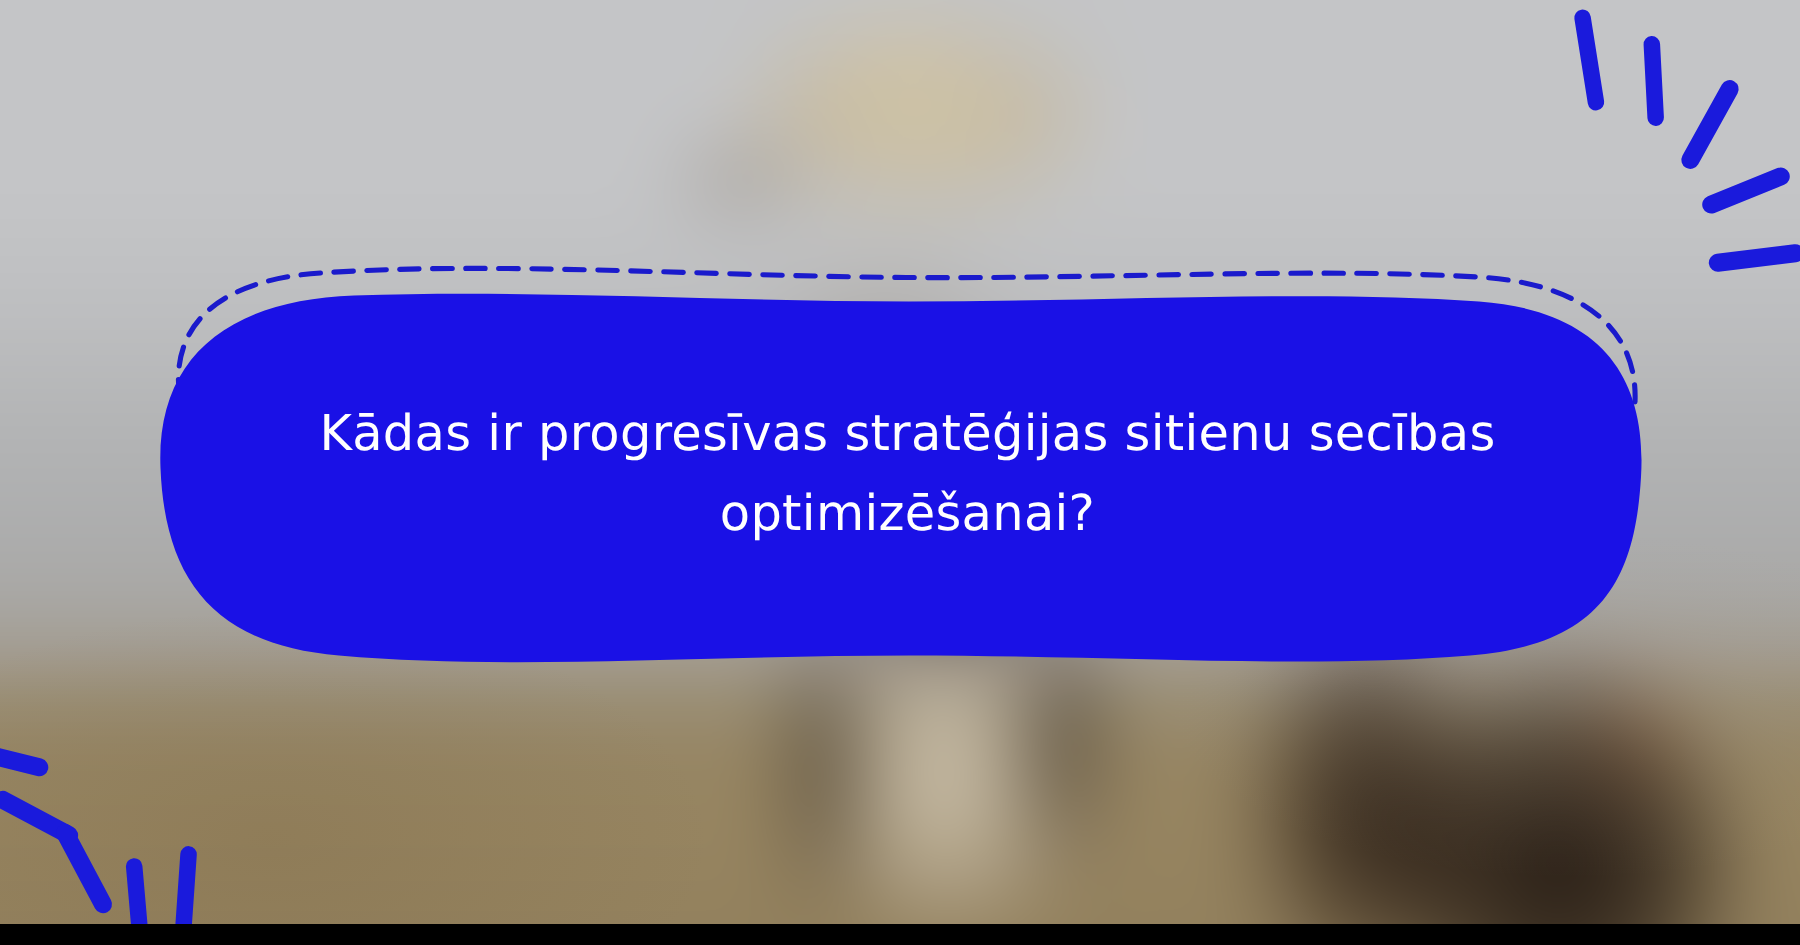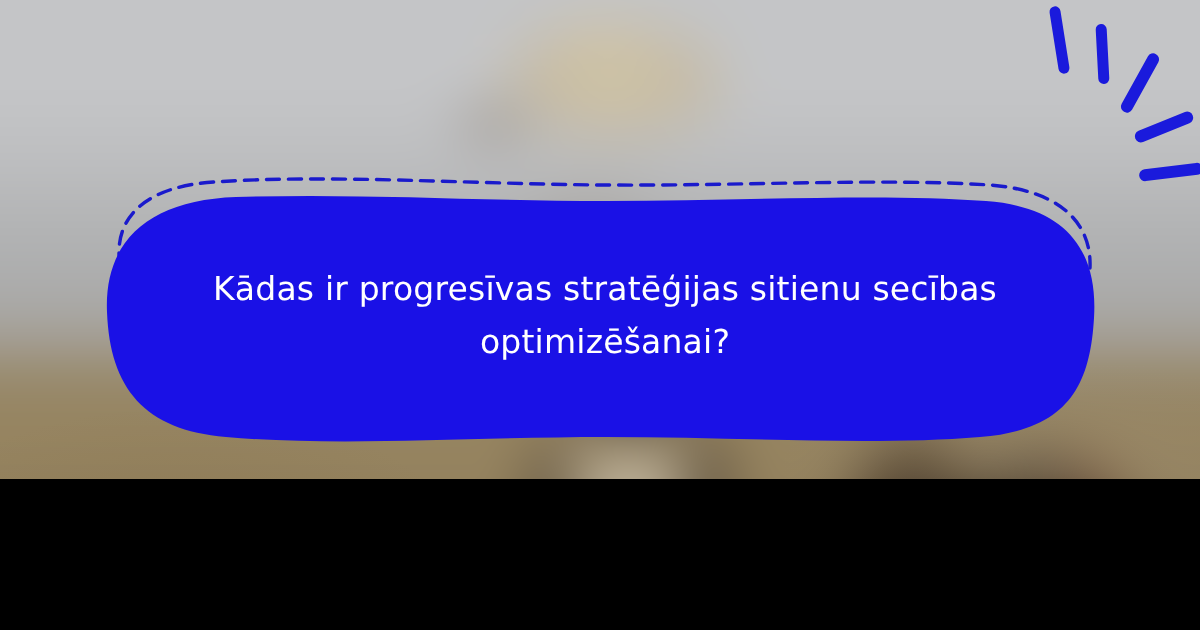--- a/index.html
+++ b/index.html
@@ -4,21 +4,21 @@
 <title>Question Card</title>
 <style>
   html, body {
     margin: 0;
     padding: 0;
     background: #000;
   }
   #stage {
     position: relative;
     width: 1200px;
-    height: 479px;
+    height: 616px;
     overflow: hidden;
     font-family: "DejaVu Sans", "Liberation Sans", sans-serif;
   }
 
   
   .bg-photo {
     position: absolute;
     inset: -60px;
     z-index: 0;
     background-color: #b9bbbd;

